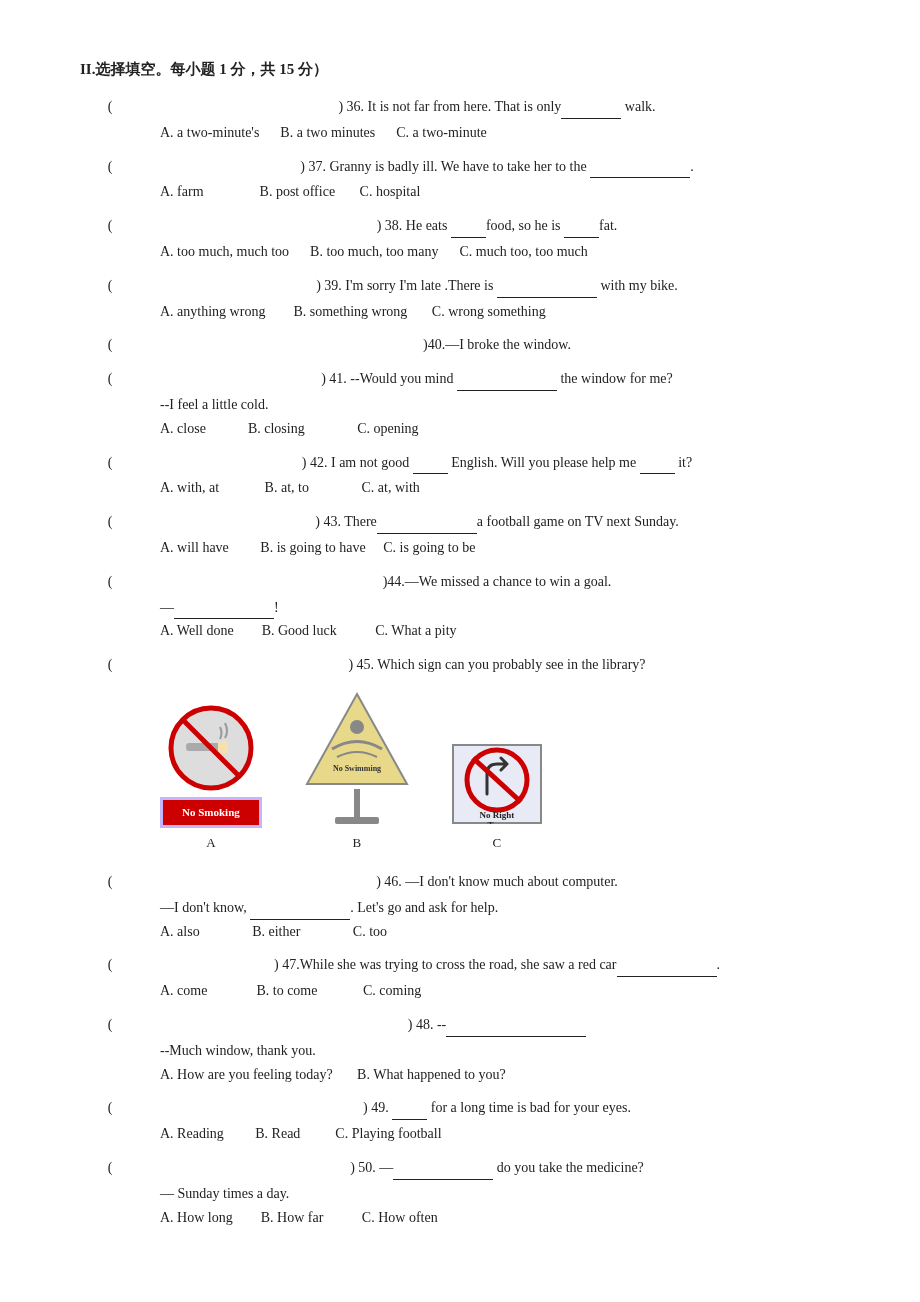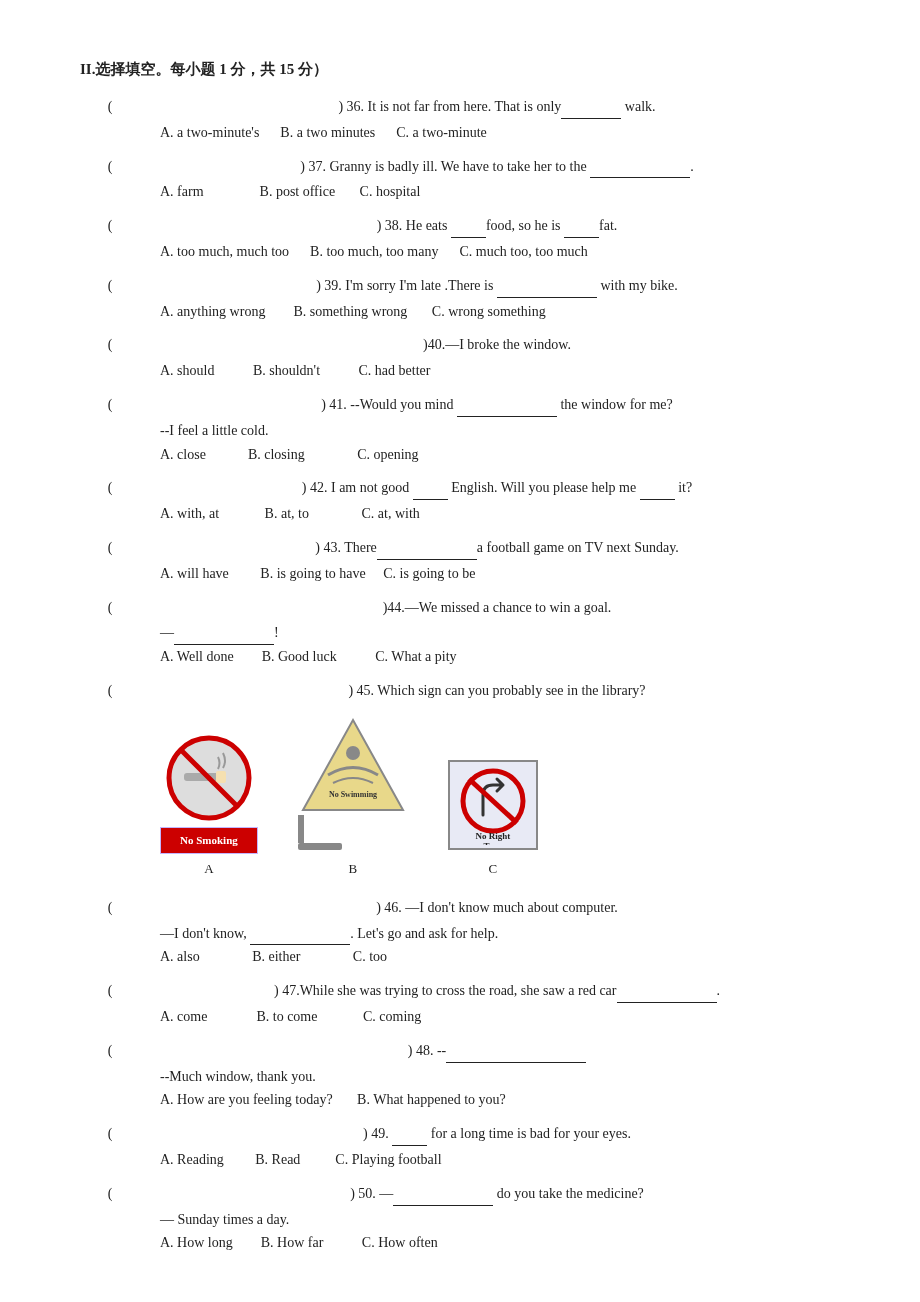--- a/index.html
+++ b/index.html
@@ -118,21 +118,20 @@
     <span class="q-text">&nbsp;&nbsp;&nbsp;&nbsp;) 39. I'm sorry I'm late .There is <span class="blank-lg"></span> with my bike.</span>
   </div>
   <div class="options-line">A. anything wrong &nbsp;&nbsp;&nbsp;&nbsp;&nbsp;&nbsp; B. something wrong &nbsp;&nbsp;&nbsp;&nbsp;&nbsp; C. wrong something</div>
 </div>
 
 <div class="question-block">
   <div class="question-line">
     <span class="paren">(</span>
     <span class="q-text">&nbsp;&nbsp;&nbsp;&nbsp;)40.—I broke the window.</span>
   </div>
-  <div class="options-line">A. should &nbsp;&nbsp;&nbsp;&nbsp;&nbsp;&nbsp;&nbsp;&nbsp;&nbsp; B. shouldn't &nbsp;&nbsp;&nbsp;&nbsp;&nbsp;&nbsp;&nbsp;&nbsp;&nbsp; C. had better</div>
 </div>
 
 <div class="question-block">
   <div class="question-line">
     <span class="paren">(</span>
     <span class="q-text">&nbsp;&nbsp;&nbsp;&nbsp;) 41. --Would you mind <span class="blank-lg"></span> the window for me?</span>
   </div>
   <div class="indent1">--I feel a little cold.</div>
   <div class="options-line">A. close &nbsp;&nbsp;&nbsp;&nbsp;&nbsp;&nbsp;&nbsp;&nbsp;&nbsp;&nbsp; B. closing &nbsp;&nbsp;&nbsp;&nbsp;&nbsp;&nbsp;&nbsp;&nbsp;&nbsp;&nbsp;&nbsp;&nbsp;&nbsp; C. opening</div>
 </div>
@@ -179,51 +178,51 @@
           <rect x="20" y="40" width="40" height="8" rx="3" fill="#aaa"></rect>
           <rect x="52" y="38" width="10" height="12" rx="2" fill="#f5e0b0"></rect>
 
           <path d="M54 36 Q57 30 54 24" stroke="#999" stroke-width="2" fill="none"></path>
           <path d="M59 35 Q63 28 59 20" stroke="#999" stroke-width="2" fill="none"></path>
 
           <circle cx="45" cy="45" r="40" fill="none" stroke="#c00" stroke-width="5"></circle>
           <line x1="18" y1="18" x2="72" y2="72" stroke="#c00" stroke-width="5"></line>
         </svg>
       </div>
-      <div style="background:#c00; color:#fff; font-size:11px; font-weight:bold; padding:3px 19px; border:1px solid #c4b5fd;">
+      <div style="background:#c00; color:#fff; font-size:11px; font-weight:bold; padding:3px 19px; border:3px solid #c4b5fd;">
         <span>No Smoking</span>
       </div>
       <div class="sign-label">
         <span>A</span>
       </div>
     </div>
 
     <div class="sign-item">
-      <div style="display:flex; flex-direction:column; ">
+      <div style="display:flex; flex-direction:column; align-items:center;">
         <svg width="110" height="100" viewBox="0 0 110 100">
 
           <polygon points="55,5 105,95 5,95" fill="#e8d88a" stroke="#888" stroke-width="2"></polygon>
 
           <circle cx="55" cy="38" r="7" fill="#888"></circle>
           <path d="M30 60 Q55 45 80 60" stroke="#888" stroke-width="3" fill="none"></path>
           <path d="M35 68 Q55 58 75 68" stroke="#888" stroke-width="2" fill="none"></path>
 
           <text x="55" y="82" text-anchor="middle" font-size="8" font-weight="bold" fill="#333">No Swimming</text>
         </svg>
 
         <div style="width:6px; height:28px; background:#888;"></div>
         <div style="width:44px; height:7px; background:#888; border-radius:2px;"></div>
       </div>
       <div class="sign-label" style="margin-top:4px;">
         <span>B</span>
       </div>
     </div>
 
     <div class="sign-item">
-      <div style="position:relative; width:90px; height:90px; border:2px solid #888; background:#e8eaf5; display:flex; align-items:center; justify-content:center;">
+      <div style="position:relative; width:90px; height:80px; border:2px solid #888; background:#e8eaf5; display:flex; align-items:center; justify-content:center;">
         <svg width="80" height="80" viewBox="0 0 80 80">
           <circle cx="40" cy="36" r="30" fill="none" stroke="#c00" stroke-width="5"></circle>
 
           <path d="M30 50 L30 30 Q30 20 40 20 L50 20 L44 14 M50 20 L44 26" stroke="#333" stroke-width="3" fill="none" stroke-linejoin="round" stroke-linecap="round"></path>
 
           <line x1="16" y1="14" x2="64" y2="58" stroke="#c00" stroke-width="5"></line>
 
           <text x="40" y="74" text-anchor="middle" font-size="9" font-weight="bold" fill="#222">No Right</text>
           <text x="40" y="84" text-anchor="middle" font-size="9" font-weight="bold" fill="#222">Turn</text>
         </svg>

